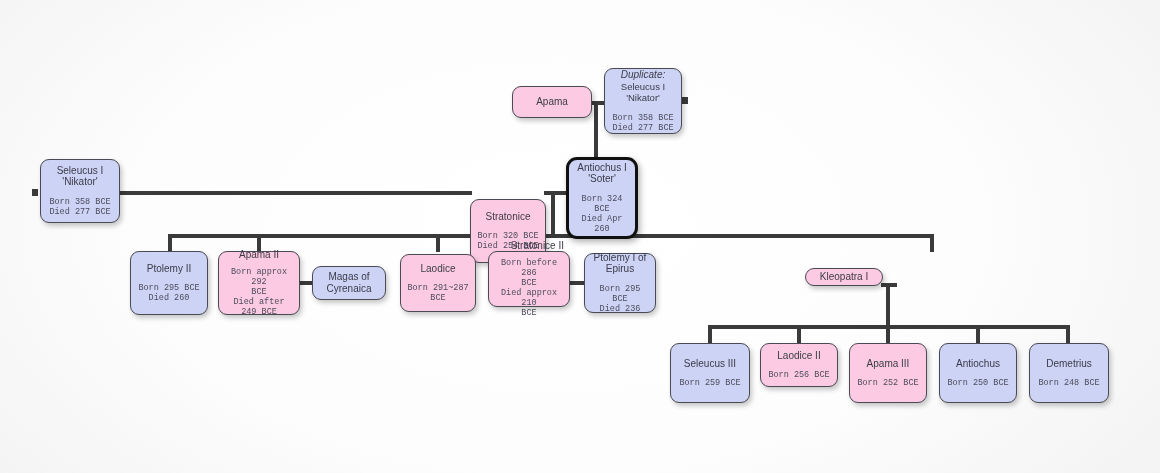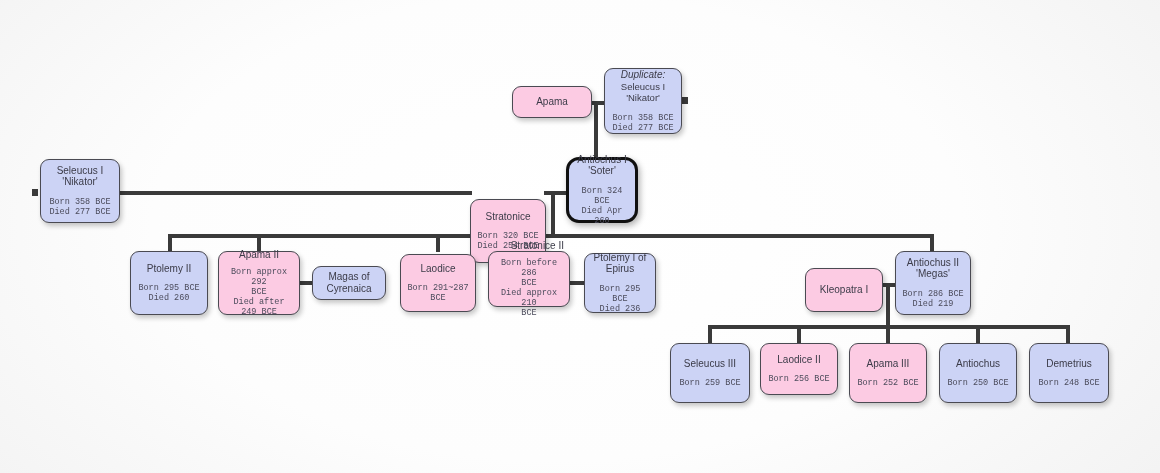--- a/index.html
+++ b/index.html
@@ -126,21 +126,21 @@
     <div class="dt">Born 358 BCE
 Died 277 BCE</div>
   </div>
 
   <div class="node female" style="left:470px; top:159px; width:76px; height:64px;margin-top:40px;">
     <div class="nm">Stratonice</div>
     <div class="dt">Born 320 BCE
 Died 254 BCE</div>
   </div>
 
-  <div class="node male selected" style="left:566px; top:157px; width:72px; height:66px;border-radius:13px;">
+  <div class="node male selected" style="left:566px; top:157px; width:72px; height:82px;">
     <div class="nm">Antiochus I
 'Soter'</div>
     <div class="dt">Born 324 BCE
 Died Apr 260</div>
   </div>
 
   <div class="node male" style="left:130px; top:251px; width:78px; height:64px;">
     <div class="nm">Ptolemy II</div>
     <div class="dt">Born 295 BCE
 Died 260</div>
@@ -171,37 +171,31 @@
 BCE</div>
   </div>
 
   <div class="node male" style="left:584px; top:253px; width:72px; height:60px;">
     <div class="nm">Ptolemy I of
 Epirus</div>
     <div class="dt">Born 295 BCE
 Died 236</div>
   </div>
 
-  <div class="node female" style="left:805px; top:268px; width:78px; height:44px;">
+  <div class="node female" style="left:805px; top:268px; width:78px; height:18px;">
     <div class="nm">Kleopatra I</div>
   </div>
 
-  <div class="node male" style="left:895px; top:251px; width:76px; height:64px;">
-    <div class="nm">Antiochus II
-'Megas'</div>
-    <div class="dt">Born 286 BCE
-Died 219</div>
-  </div>
 
   <div class="node male" style="left:670px; top:343px; width:80px; height:60px;">
     <div class="nm">Seleucus III</div>
     <div class="dt">Born 259 BCE</div>
   </div>
 
-  <div class="node female" style="left:760px; top:343px; width:78px; height:52px;">
+  <div class="node female" style="left:760px; top:343px; width:78px; height:44px;">
     <div class="nm">Laodice II</div>
     <div class="dt">Born 256 BCE</div>
   </div>
 
   <div class="node female" style="left:849px; top:343px; width:78px; height:60px;">
     <div class="nm">Apama III</div>
     <div class="dt">Born 252 BCE</div>
   </div>
 
   <div class="node male" style="left:939px; top:343px; width:78px; height:60px;text-align:right;">

